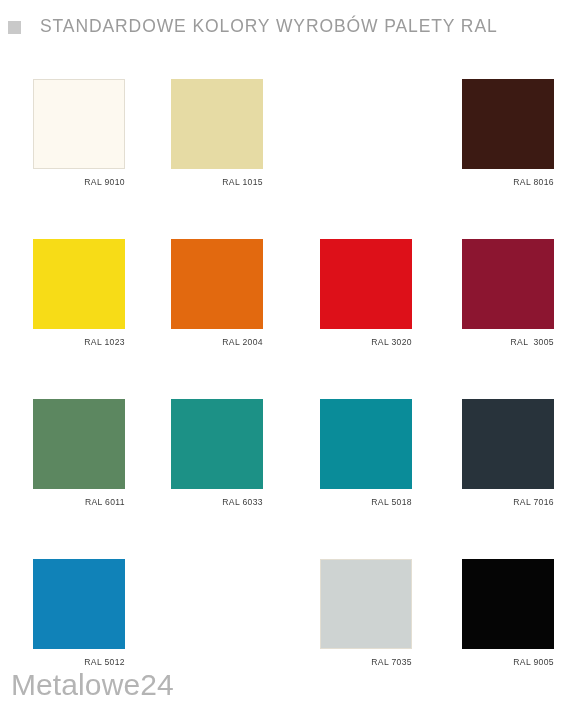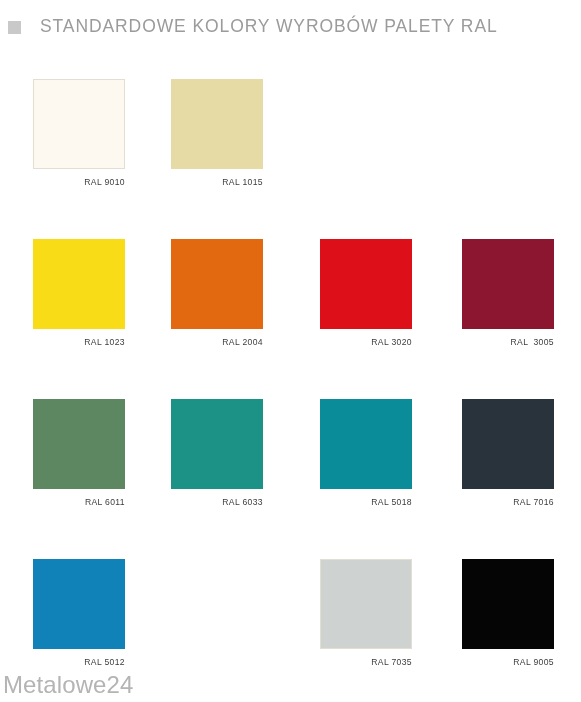--- a/index.html
+++ b/index.html
@@ -89,22 +89,22 @@
   .footer {
     position: absolute;
     left: 0;
     bottom: 2px;
     width: 581px;
     height: 30px;
     display: flex;
     align-items: center;
   }
   .footer-brand {
-    margin-left: 3px;
-    font-size: 24px;
+    margin-left: 11px;
+    font-size: 30px;
     color: #b4b4b4;
     font-weight: 400;
     letter-spacing: 0.1px;
     line-height: 1;
   }
 </style>
 </head>
 <body>
 
 <div class="header">
@@ -115,20 +115,24 @@
 <div class="palette">
 
   <div class="row">
     <div class="cell c0">
       <div class="swatch bordered" style="background: rgb(253, 249, 240);"></div>
       <div class="swatch-label">RAL 9010</div>
     </div>
     <div class="cell c1">
       <div class="swatch" style="background: rgb(230, 219, 164);"></div>
       <div class="swatch-label">RAL 1015</div>
+    </div>
+    <div class="cell c3">
+      <div class="swatch" style="background: rgb(60, 26, 19);"></div>
+      <div class="swatch-label">RAL 8016</div>
     </div>
   </div>
 
   <div class="row">
     <div class="cell c0">
       <div class="swatch" style="background: rgb(247, 220, 23);"></div>
       <div class="swatch-label">RAL 1023</div>
     </div>
     <div class="cell c1">
       <div class="swatch" style="background: rgb(226, 105, 15);"></div>

